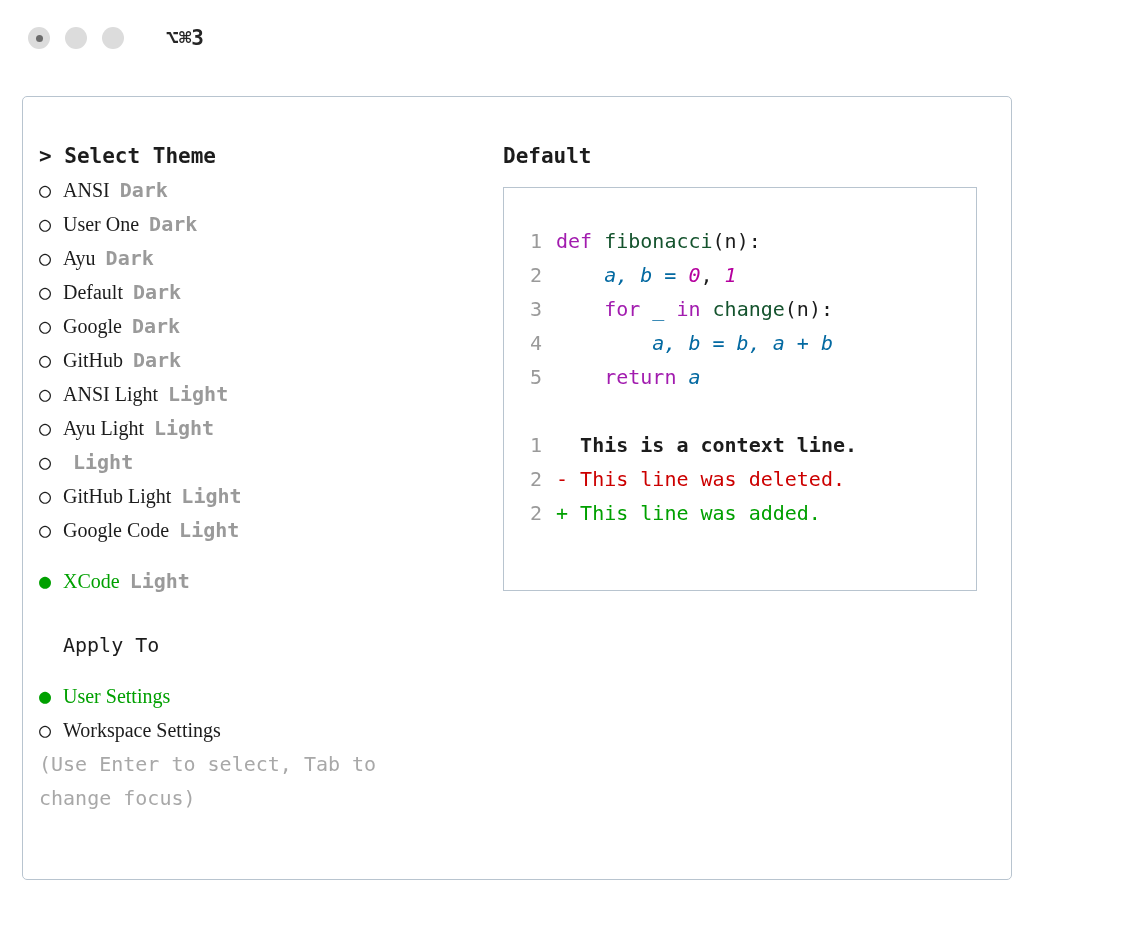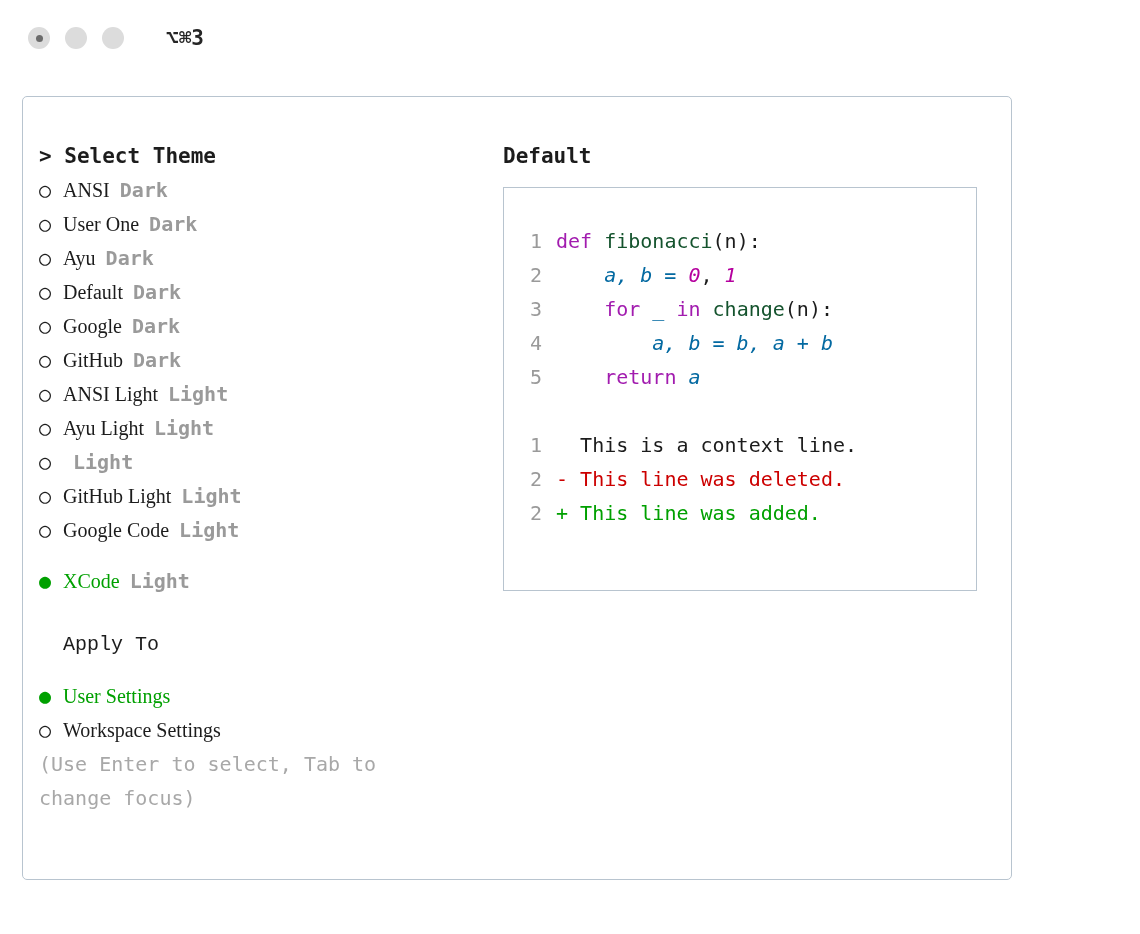--- a/index.html
+++ b/index.html
@@ -125,21 +125,20 @@
   }
   .section-gap {
     height: 30px;
   }
   .apply-heading {
     font-size: 20px;
     color: #1c1c1c;
     line-height: 34px;
     padding-left: 24px;
     white-space: pre;
-    font-family: Liberation Mono, monospace;
   }
   .hint {
     color: #a8a8a8;
     font-size: 20px;
     line-height: 34px;
     width: 420px;
     white-space: pre-wrap;
   }
   .preview-box {
     margin-top: 14px;
@@ -162,21 +161,21 @@
     text-align: right;
     padding-right: 14px;
     box-sizing: border-box;
     flex: none;
   }
   .kw { color: #a21caf; }
   .fn { color: #14532d; }
   .num { color: #b5009e; font-style: italic; }
   .plain { color: #1c1c1c; }
   .ital { color: #0369a1; font-style: italic; }
-  .ctx { color: #1c1c1c; }
+  .ctx { color: #1c1c1c; font-weight: bold; }
   .del { color: #cc0000; }
   .add { color: #00a000; }
   .blank-line { height: 34px; }
 </style>
 </head>
 <body>
 
 <div class="window">
 
   <div class="titlebar">

